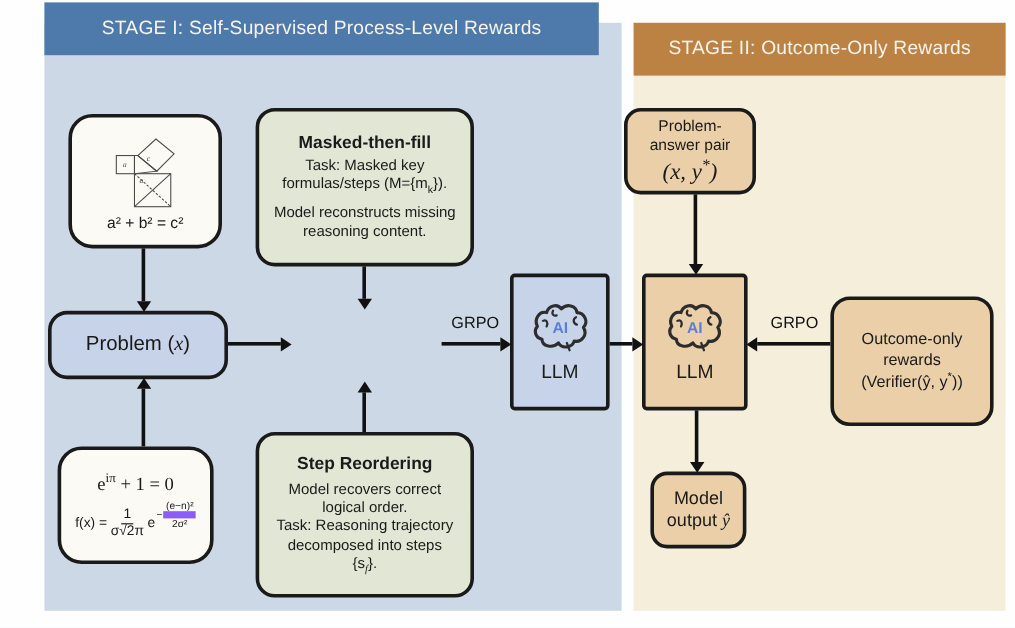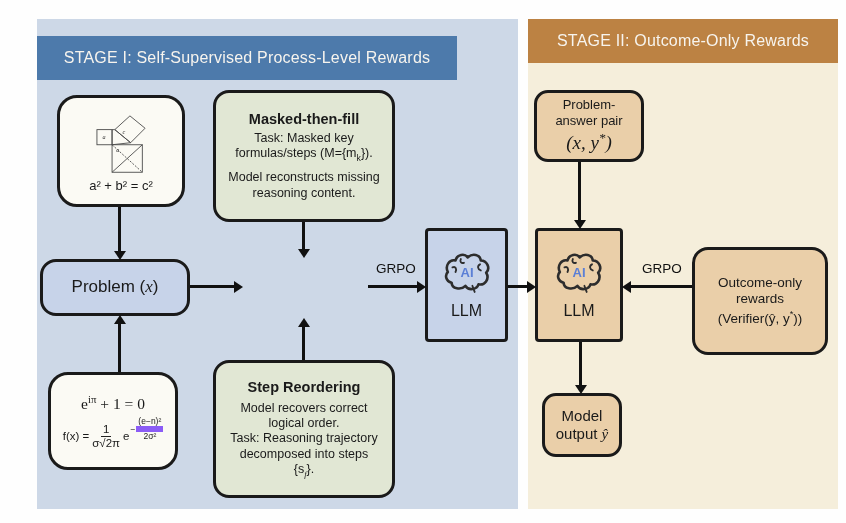--- a/index.html
+++ b/index.html
@@ -54,21 +54,21 @@
   .pyth-shape { stroke:#4a4a4a; stroke-width:1.3; fill:none; }
   .pyth-label { fill:#333; font-size:9px; font-family:"Liberation Serif",serif; font-style:italic; }
   .pyth-formula { font-size:13px; margin-top:3px; }
 </style>
 </head>
 <body>
 
 <div id="page">
 
   <div class="panel" style="left:37px; top:19px; width:481px; height:490px; background:var(--stage1-panel,#cdd8e7);"></div>
-  <div class="hdr" style="left:37px; top:36px; width:420px; height:44px; background:var(--stage1-header,#4d7aab);">
+  <div class="hdr" style="left:37px; top:2px; width:462px; height:44px; background:var(--stage1-header,#4d7aab);">
     <span>STAGE I: Self-Supervised Process-Level Rewards</span>
   </div>
 
   <div class="panel" style="left:528px; top:19px; width:310px; height:490px; background:var(--stage2-panel,#f5eedb);"></div>
   <div class="hdr" style="left:528px; top:19px; width:310px; height:44px; background:var(--stage2-header,#bc8243);">
     <span>STAGE II: Outcome-Only Rewards</span>
   </div>
 
   <div class="box greenbox" style="left:213px; top:90px; width:182px; height:132px; padding:4px 9px;">
     <div class="boxtitle">Masked-then-fill</div>
@@ -126,21 +126,21 @@
       <path class="brain-path" d="M10 30 C6 22 12 13 20 15 C22 7 32 5 36 11 C42 5 52 7 53 15 C61 15 66 25 60 31 C65 39 58 48 50 46 C48 53 37 55 33 48 C27 54 15 52 15 44 C7 42 6 34 10 30 Z"></path>
       <path class="brain-squiggle" d="M16 24 C20 22 22 26 20 30"></path>
       <path class="brain-squiggle" d="M52 20 C48 22 49 27 53 28"></path>
       <path class="brain-squiggle" d="M27 13 C25 17 28 19 31 18"></path>
       <path class="brain-squiggle" d="M42 48 L45 56"></path>
       <text class="ai-text" x="35" y="37" text-anchor="middle">AI</text>
     </svg>
     <div class="llm-label">LLM</div>
   </div>
 
-  <div class="box tanbox" style="left:534px; top:90px; width:110px; height:72px; border-radius:14px; font-size:13px; padding:0 11px;">
+  <div class="box tanbox" style="left:520px; top:90px; width:110px; height:72px; border-radius:14px; font-size:13px; padding:0 11px;">
     <div>Problem-answer pair</div>
     <div class="math" style="font-size:19px; margin-top:1px;"><span>(x, y</span><sup>*</sup><span>)</span></div>
   </div>
 
   <div class="box llmbox" style="left:535px; top:228px; width:88px; height:114px; background:var(--tan-box,#eacfa9);">
     <svg width="54" height="46" viewBox="0 0 70 60">
       <path class="brain-path" d="M10 30 C6 22 12 13 20 15 C22 7 32 5 36 11 C42 5 52 7 53 15 C61 15 66 25 60 31 C65 39 58 48 50 46 C48 53 37 55 33 48 C27 54 15 52 15 44 C7 42 6 34 10 30 Z"></path>
       <path class="brain-squiggle" d="M16 24 C20 22 22 26 20 30"></path>
       <path class="brain-squiggle" d="M52 20 C48 22 49 27 53 28"></path>
       <path class="brain-squiggle" d="M27 13 C25 17 28 19 31 18"></path>

